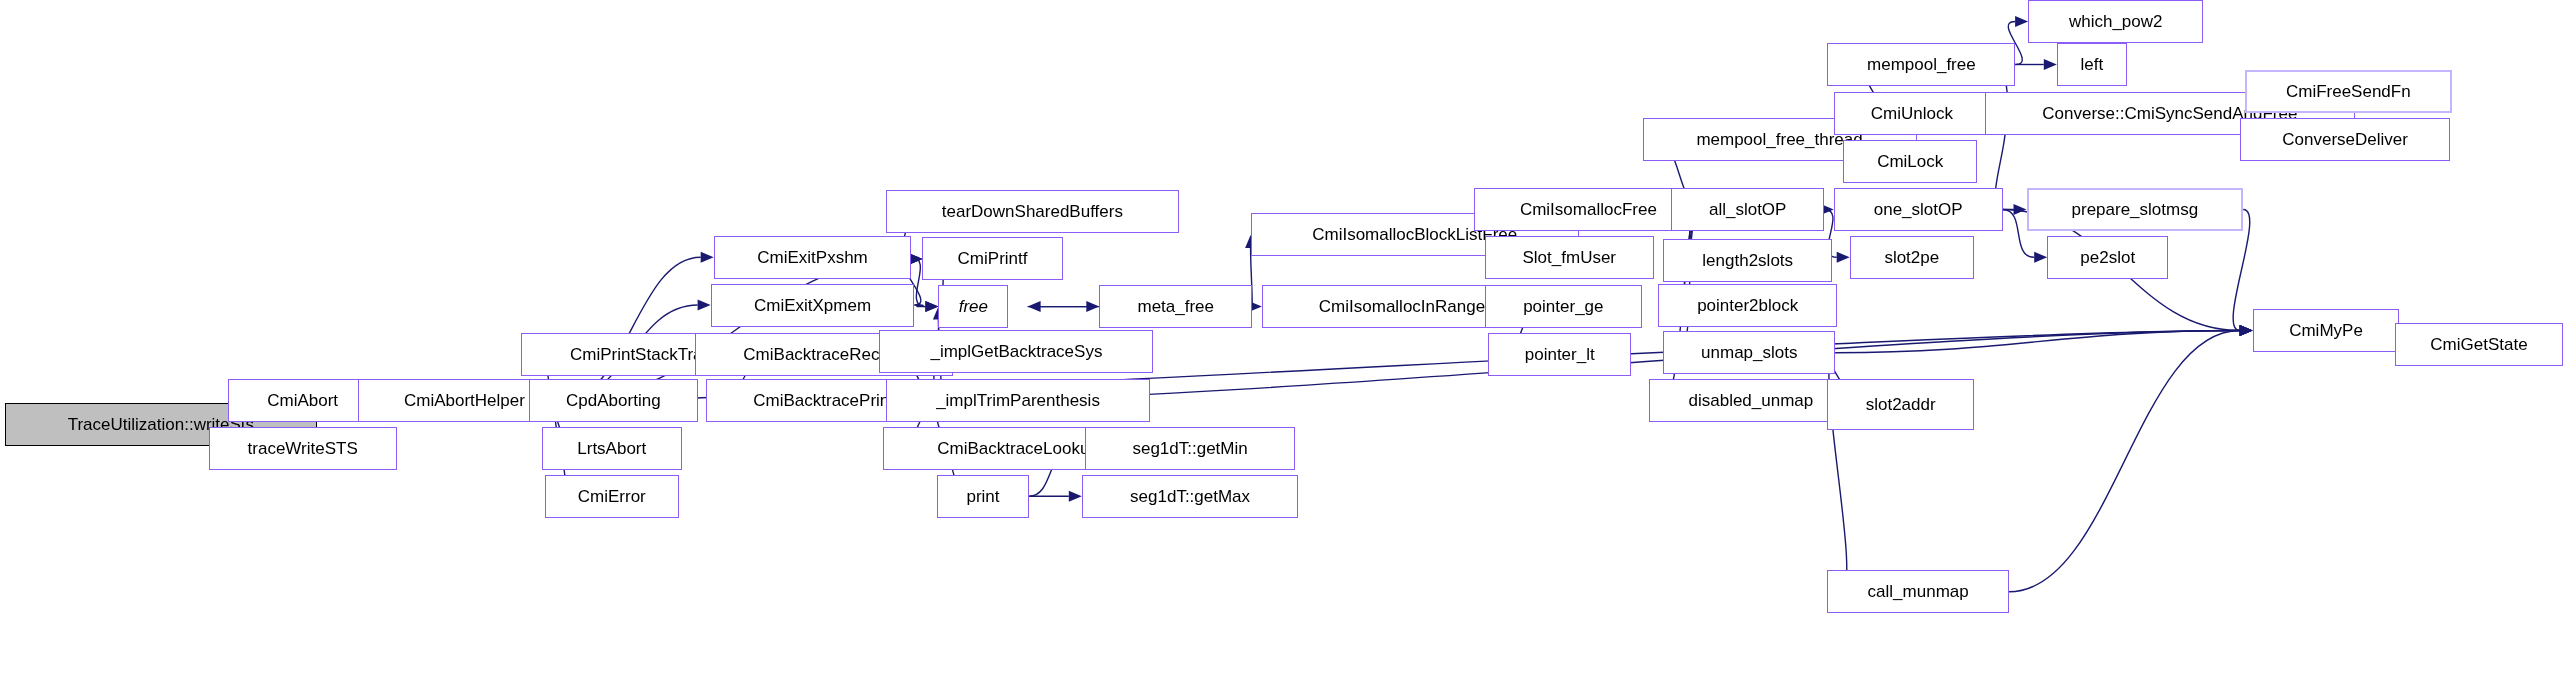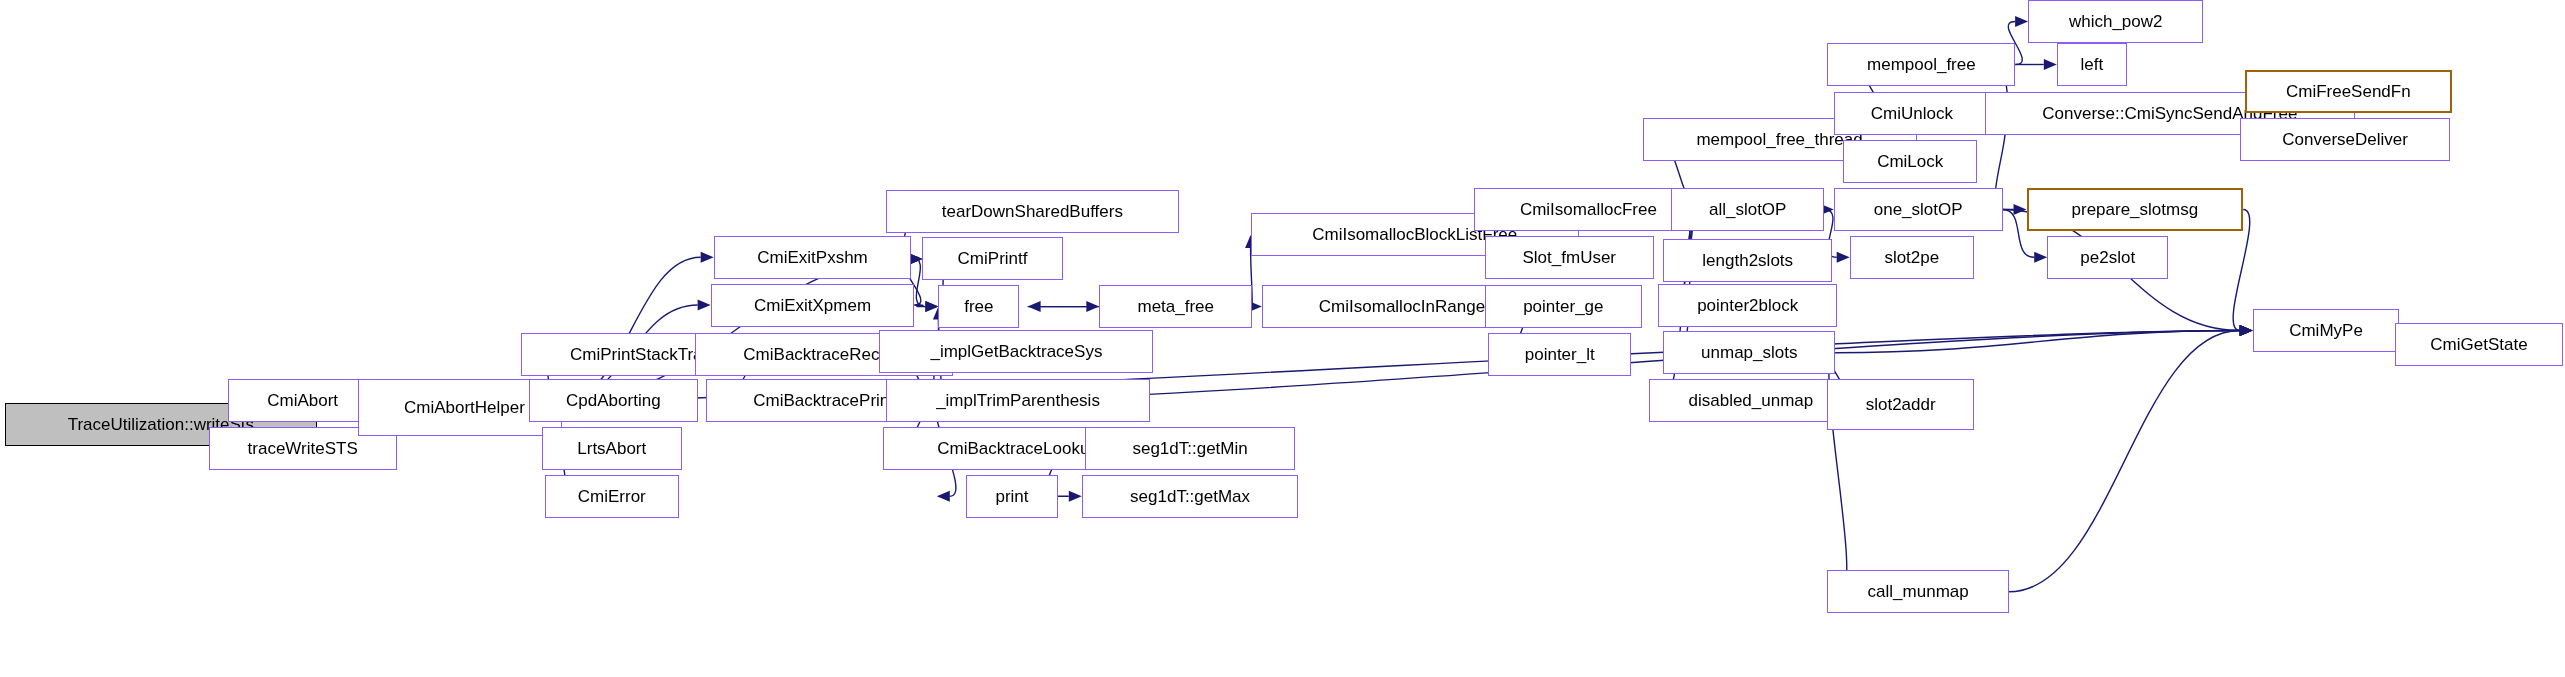--- a/index.html
+++ b/index.html
@@ -16,21 +16,21 @@
     align-items:center;
     justify-content:center;
     font-family:"Liberation Sans",sans-serif;
     font-size:17px;
     line-height:1;
     white-space:nowrap;
     letter-spacing:0px;
     z-index:5;
   }
   .node.root{background:#bfbfbf;border-color:#000000;}
-  .node.hl{border:2px solid #a16207;}
+  .node.hl{border:2px solid #c4b5fd;}
   .edge{fill:none;stroke:#191970;stroke-width:1.4px;}
   .arrow{fill:#191970;stroke:none;}
 </style>
 </head>
 <body>
 
 <div id="canvas">
   <svg id="edges" viewBox="0 0 2565 677" xmlns="http://www.w3.org/2000/svg">
     <g id="edge-layer">
         <path class="edge" d="M317.0,424.5 C279.6,424.5 278.3,400.6 240.8,400.6"></path>
@@ -162,21 +162,21 @@
   <div id="node-layer">
       <div class="node root" style="left: 4.7795px; top: 403.014px; width: 312.261px; height: 43.0094px;">
         <span>TraceUtilization::writeSts</span>
       </div>
       <div class="node" style="left: 227.823px; top: 379.12px; width: 149.758px; height: 43.0094px;">
         <span>CmiAbort</span>
       </div>
       <div class="node" style="left: 208.705px; top: 426.908px; width: 187.994px; height: 43.0094px;">
         <span>traceWriteSTS</span>
       </div>
-      <div class="node" style="left: 358.463px; top: 379.12px; width: 203.925px; height: 57px; padding-left: 8px;">
+      <div class="node" style="left: 358.463px; top: 379.12px; width: 203.925px; height: 43px; padding-left: 8px;">
         <span>CmiAbortHelper</span>
       </div>
       <div class="node" style="left: 713.739px; top: 235.755px; width: 197.553px; height: 43.0094px;">
         <span>CmiExitPxshm</span>
       </div>
       <div class="node" style="left: 710.553px; top: 283.544px; width: 203.925px; height: 43.0094px;">
         <span>CmiExitXpmem</span>
       </div>
       <div class="node" style="left: 520.966px; top: 332.925px; width: 248.534px; height: 43.0094px;">
         <span>CmiPrintStackTrace</span>
@@ -195,33 +195,33 @@
       </div>
       <div class="node" style="left: 705.773px; top: 379.12px; width: 235.789px; height: 43.0094px;">
         <span>CmiBacktracePrint</span>
       </div>
       <div class="node" style="left: 885.801px; top: 189.56px; width: 293.143px; height: 43.0094px;">
         <span>tearDownSharedBuffers</span>
       </div>
       <div class="node" style="left: 922.444px; top: 237.348px; width: 140.199px; height: 43.0094px;">
         <span>CmiPrintf</span>
       </div>
-      <div class="node" style="left: 938.376px; top: 285.136px; width: 81px; height: 43.0094px;">
+      <div class="node" style="left: 938.376px; top: 285.136px; width: 70px; height: 43.0094px; font-style: italic;">
         <span>free</span>
       </div>
       <div class="node" style="left: 879.429px; top: 329.739px; width: 274.025px; height: 43.0094px;">
         <span>_implGetBacktraceSys</span>
       </div>
       <div class="node" style="left: 885.801px; top: 379.12px; width: 264.466px; height: 43.0094px;">
         <span>_implTrimParenthesis</span>
       </div>
       <div class="node" style="left: 882.615px; top: 426.908px; width: 270.839px; height: 43.0094px;">
         <span>CmiBacktraceLookup</span>
       </div>
-      <div class="node" style="left: 936.783px; top: 474.696px; width: 92.4037px; height: 43.0094px; margin-left: 29px;">
+      <div class="node" style="left: 936.783px; top: 474.696px; width: 92.4037px; height: 43.0094px;">
         <span>print</span>
       </div>
       <div class="node" style="left: 1084.95px; top: 426.908px; width: 210.298px; height: 43.0094px;">
         <span>seg1dT::getMin</span>
       </div>
       <div class="node" style="left: 1081.76px; top: 474.696px; width: 216.671px; height: 43.0094px;">
         <span>seg1dT::getMax</span>
       </div>
       <div class="node" style="left: 1099.29px; top: 285.136px; width: 152.944px; height: 43.0094px;">
         <span>meta_free</span>

